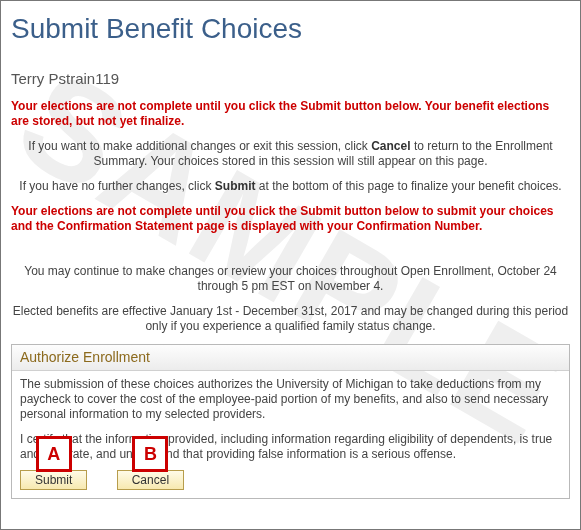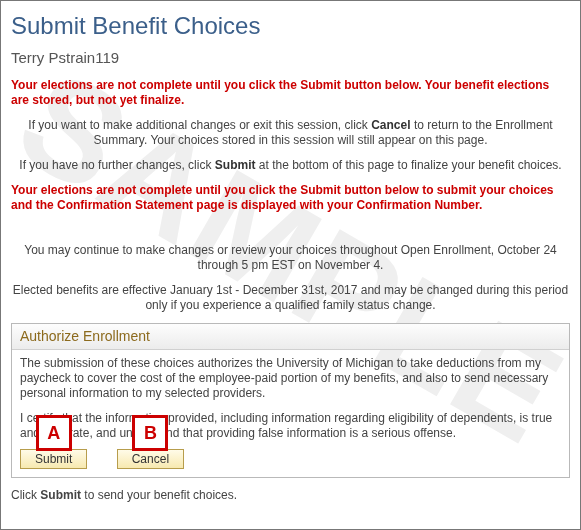--- a/index.html
+++ b/index.html
@@ -40,22 +40,22 @@
   }
   .section-title {
     color: #3b5f8a;
     font-size: 14px;
     border-bottom: 1px solid #b9b9b9;
     padding-bottom: 2px;
     margin-bottom: 4px;
   }
   .page-title {
     color: #3b5f8a;
-    font-size: 24px;
-    margin: 4px 0 8px 0;
+    font-size: 28px;
+    margin: 4px 0 24px 0;
   }
   .username {
     color: #555;
     font-size: 15px;
     margin-bottom: 10px;
   }
   p {
     margin: 0 0 10px 0;
   }
   .warning {
@@ -169,17 +169,14 @@
             <button class="btn">Submit</button>
           </span>
           <span class="btn-group">
             <span class="marker">B</span>
             <button class="btn">Cancel</button>
           </span>
         </div>
       </div>
     </div>
 
-    <p class="footer-note">
-      <span>Click </span><b>Submit</b><span> to send your benefit choices.</span>
-    </p>
   </div>
 </div>
 
 </body></html>

